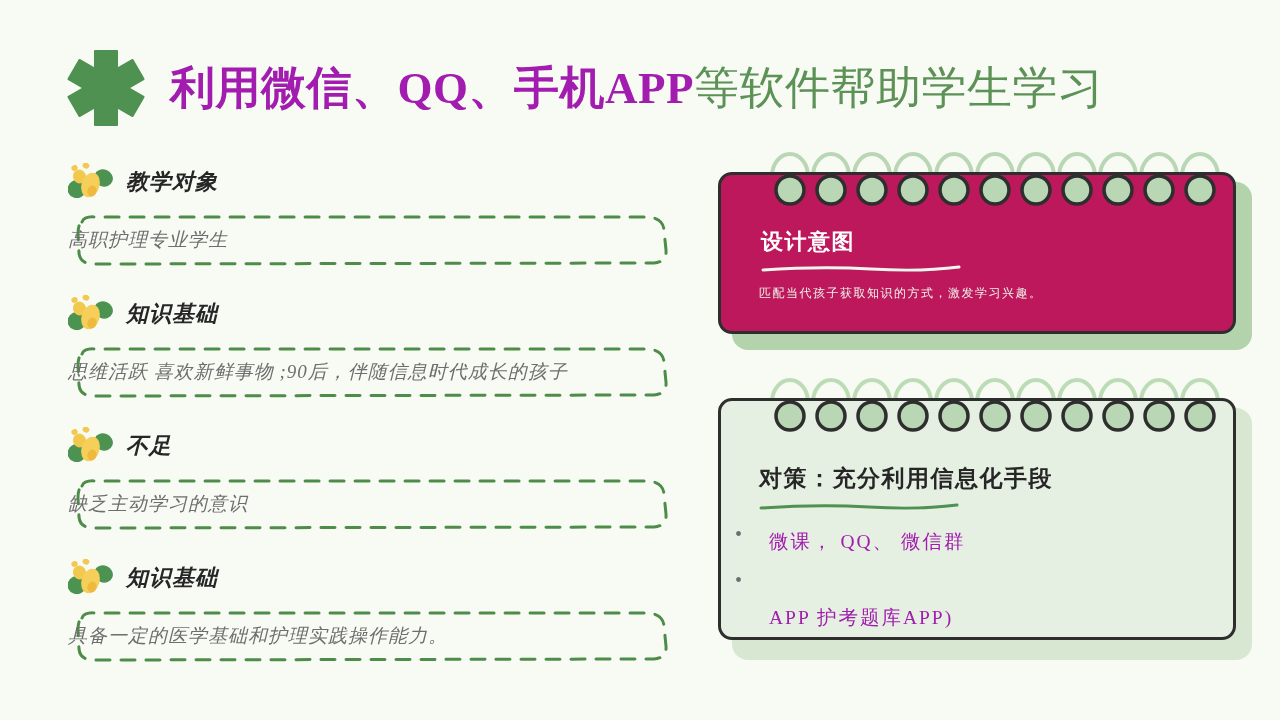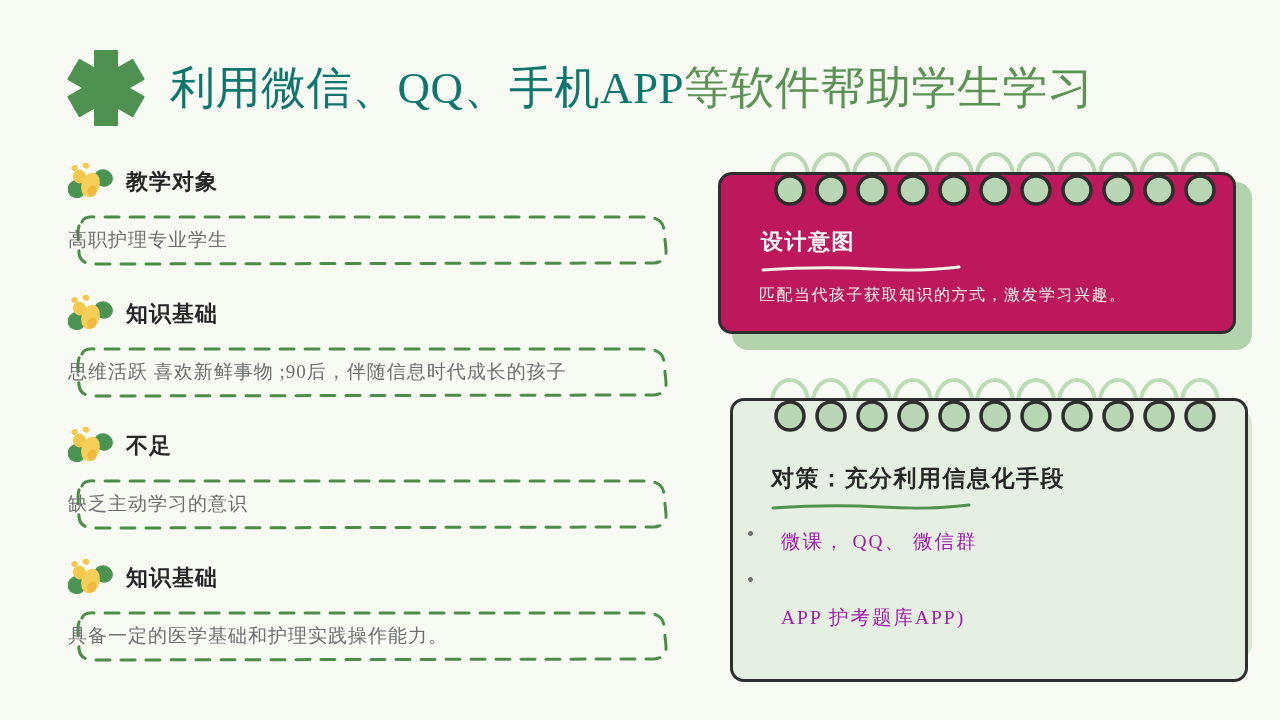--- a/index.html
+++ b/index.html
@@ -34,31 +34,31 @@
     position: relative;
   }
   #title-icon svg { display: block; }
   #title-text {
     margin-left: 22px;
     font-size: 45px;
     line-height: 1;
     white-space: nowrap;
     letter-spacing: 0.5px;
   }
-  .title-dark { color: #0f766e; }
+  .title-dark { color: #a21caf; font-weight: bold; }
   .title-green { color: #5d9257; }
 
   
   #left-col {
     position: absolute;
     left: 0;
     top: 160px;
     width: 700px;
   }
-  .lblock { position: relative; }
+  .lblock { position: relative; font-style: italic; }
   .lhead {
     display: flex;
     align-items: center;
     height: 44px;
     padding-left: 68px;
   }
   .bfly {
     width: 46px;
     height: 40px;
     flex: 0 0 46px;
@@ -290,21 +290,21 @@
     </svg>
 
     <div class="card-shadow" style="left:14px; top:32px; width:520px; height:168px; background:#b3d3ad;"></div>
 
     <div class="card-body" style="left:0; top:22px; width:518px; height:162px; background:#be185d;">
       <div class="card-inner">
         <div class="card-title" style="left:40px; top:52px; font-size:22px; color:#ffffff;">设计意图</div>
         <svg class="card-underline" style="left:40px; top:88px; width:200px; height:12px;" viewBox="0 0 200 12">
           <path d="M2 7 Q 60 3 110 6 T 198 4" fill="none" stroke="#eef6ec" stroke-width="3" stroke-linecap="round"></path>
         </svg>
-        <div class="card-text" style="left:38px; top:110px; font-size:16px; color:#eef4ea; white-space:nowrap;">匹配当代孩子获取知识的方式，激发学习兴趣。</div>
+        <div class="card-text" style="left:38px; top:110px; font-size:12px; color:#eef4ea; white-space:nowrap;">匹配当代孩子获取知识的方式，激发学习兴趣。</div>
       </div>
     </div>
 
     <svg class="rings-front" width="530" height="200" viewBox="0 0 530 200">
       <g fill="#b9d7b4" stroke="#2e2e2e" stroke-width="3.5">
         <circle cx="72" cy="40" r="14"></circle>
         <circle cx="113" cy="40" r="14"></circle>
         <circle cx="154" cy="40" r="14"></circle>
         <circle cx="195" cy="40" r="14"></circle>
         <circle cx="236" cy="40" r="14"></circle>
@@ -331,21 +331,21 @@
         <ellipse cx="318" cy="24" rx="18" ry="22"></ellipse>
         <ellipse cx="359" cy="24" rx="18" ry="22"></ellipse>
         <ellipse cx="400" cy="24" rx="18" ry="22"></ellipse>
         <ellipse cx="441" cy="24" rx="18" ry="22"></ellipse>
         <ellipse cx="482" cy="24" rx="18" ry="22"></ellipse>
       </g>
     </svg>
 
     <div class="card-shadow" style="left:14px; top:30px; width:520px; height:252px; background:#d7e7d2;"></div>
 
-    <div class="card-body" style="left:12px; top:20px; width:518px; height:284px; background:#e6f0e2;">
+    <div class="card-body" style="left:0; top:20px; width:518px; height:242px; background:#e6f0e2;">
       <div class="card-inner">
         <div class="card-title" style="left:38px; top:62px; font-size:23px; color:#262626;">对策：充分利用信息化手段</div>
         <svg class="card-underline" style="left:38px; top:100px; width:200px; height:12px;" viewBox="0 0 200 12">
           <path d="M2 7 Q 60 3 110 6 T 198 4" fill="none" stroke="#4e9150" stroke-width="3" stroke-linecap="round"></path>
         </svg>
 
         <div style="position:absolute; left:14px; top:118px; width:490px;">
           <div class="bullet-row">
             <span class="bullet-dot">•</span>
             <span class="bullet-txt">微课， QQ、 微信群</span>

